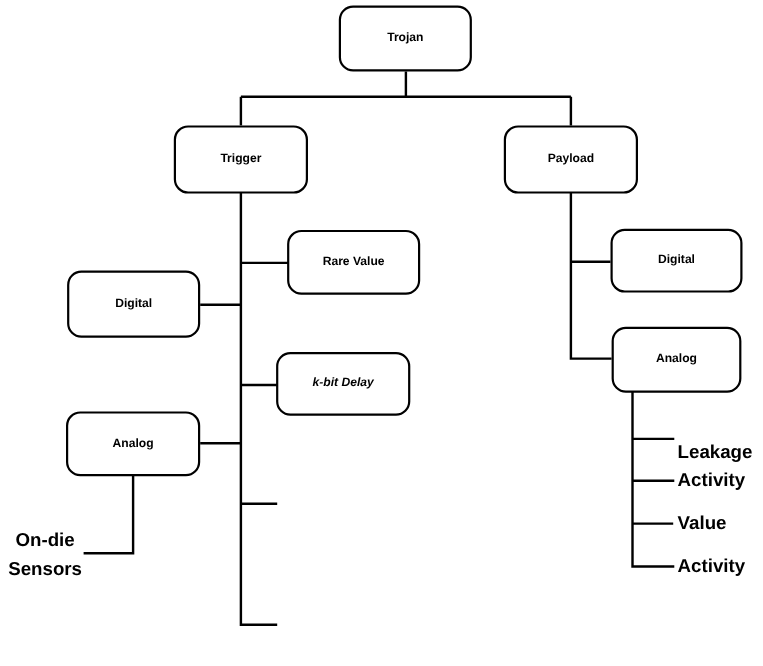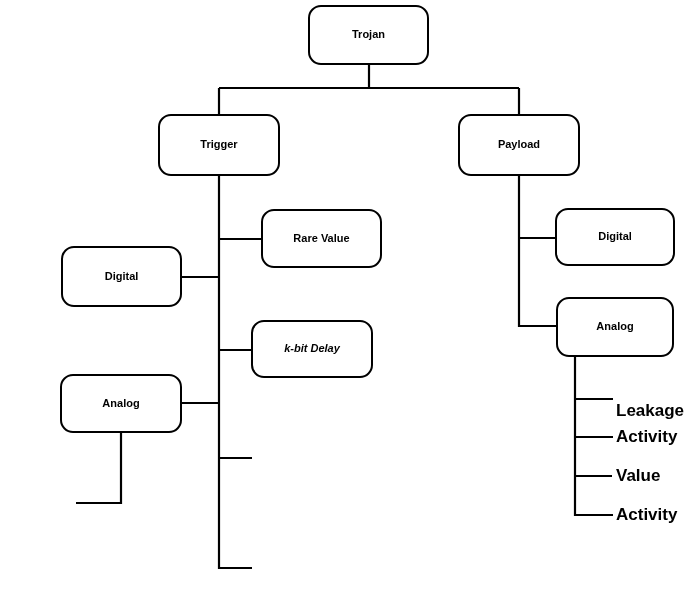--- a/index.html
+++ b/index.html
@@ -90,20 +90,22 @@
   <div class="node" style="left:251px; top:320px; width:122px; height:58px;font-style:italic;">k-bit Delay</div>
 
   <div class="node" style="left:60px; top:374px; width:122px; height:59px;">Analog</div>
 
 
 
   <div class="node" style="left:555px; top:208px; width:120px; height:58px;">Digital</div>
 
   <div class="node" style="left:556px; top:297px; width:118px; height:60px;">Analog</div>
 
+  <div class="leaf-label multiline" style="left:0px; top:477px; width:82px;">On-die
+Sensors</div>
 
   <div class="leaf-label" style="left:616px; top:400px;">Leakage</div>
 
   <div class="leaf-label" style="left:616px; top:426px;">Activity</div>
 
   <div class="leaf-label" style="left:616px; top:465px;">Value</div>
 
   <div class="leaf-label" style="left:616px; top:504px;text-align:center;">Activity</div>
 
 </div>

